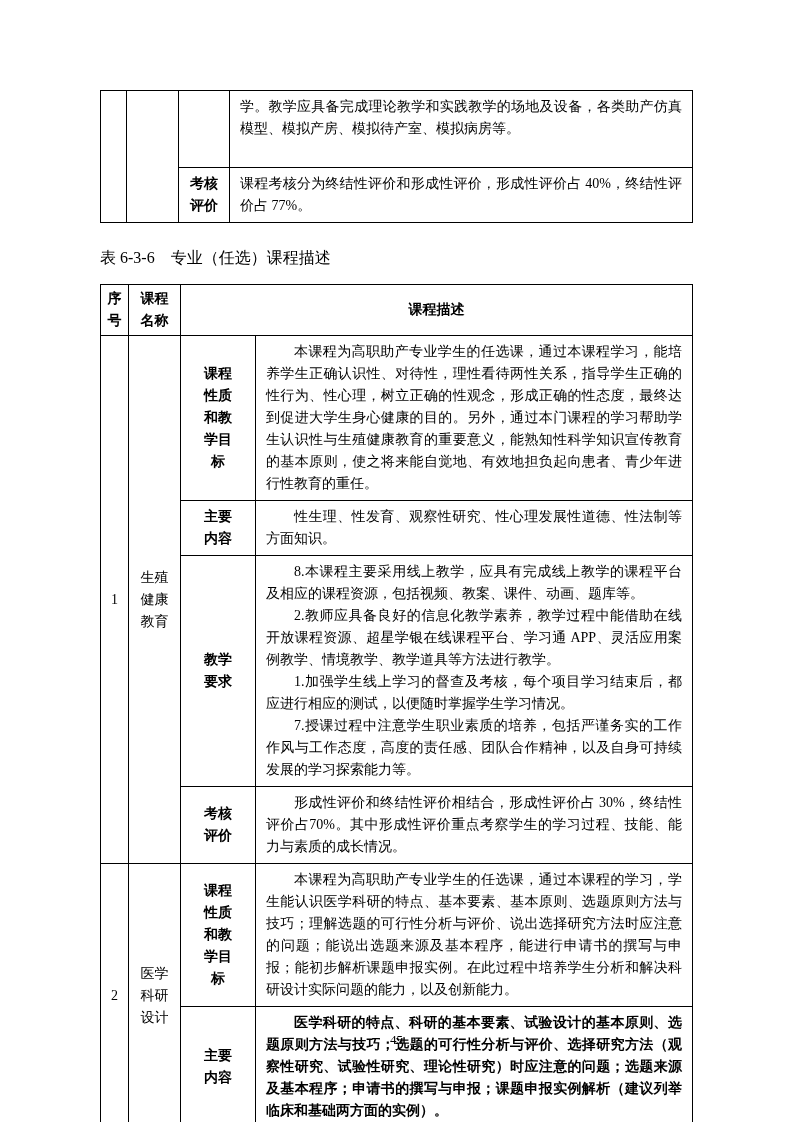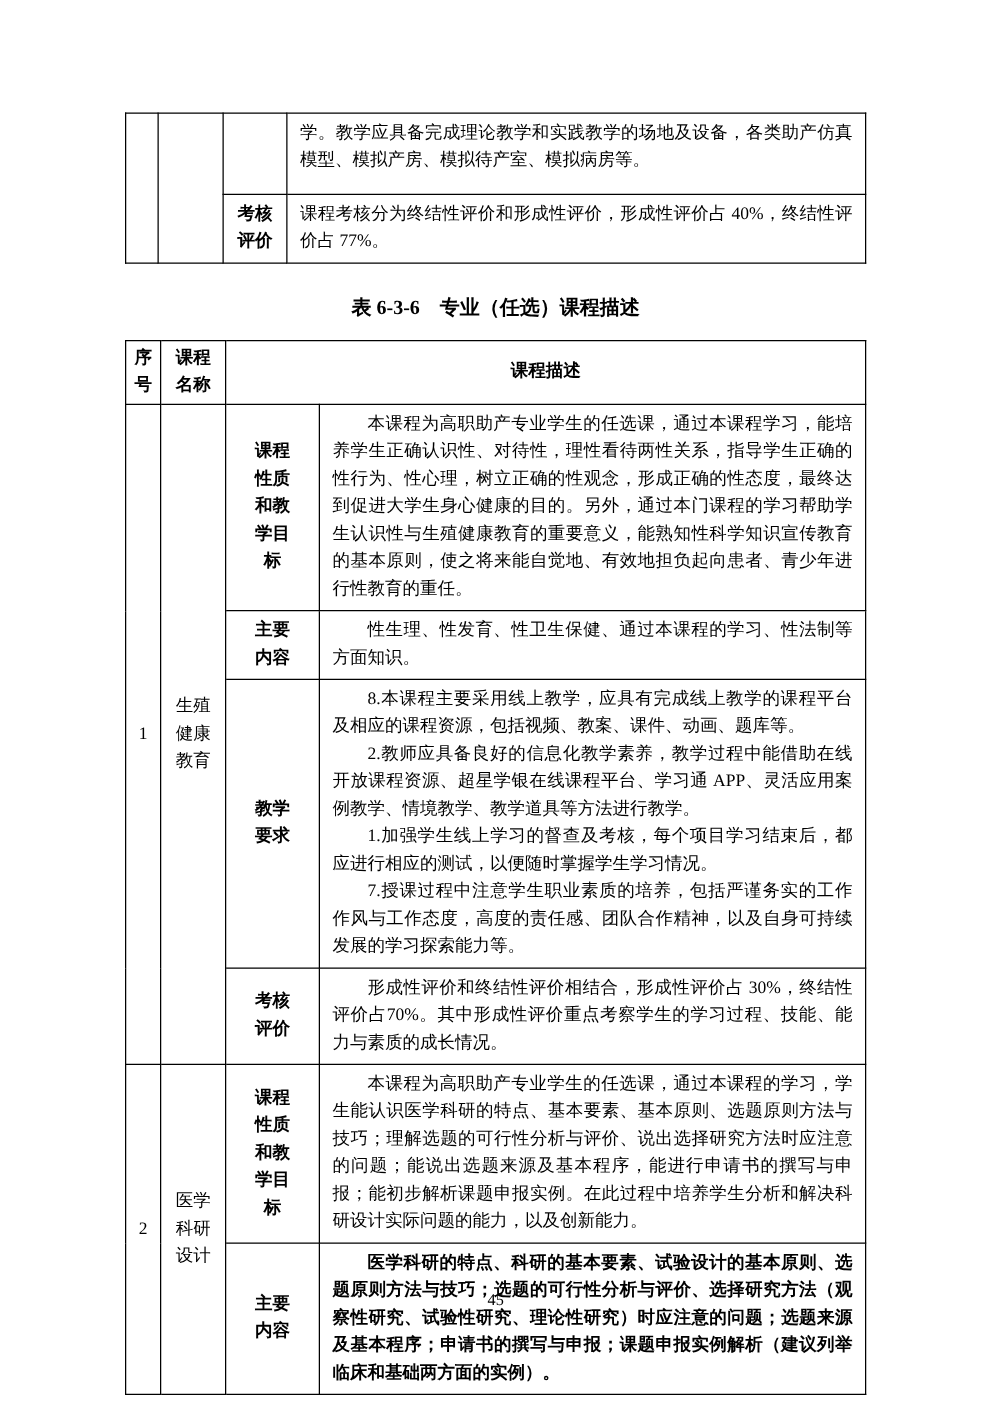--- a/index.html
+++ b/index.html
@@ -46,28 +46,28 @@
     font-weight: normal;
     text-align: center;
     white-space: pre-line;
     padding: 3px 1px;
   }
   .content-cell {
     padding: 5px 10px;
     text-align: justify;
   }
   .content-cell.top-align { vertical-align: top; }
-  .content-cell.tail-pad { padding-bottom: 15px; }
+  .content-cell.tail-pad { padding-bottom: 27px; }
   .para { margin: 0; text-indent: 2em; }
   .para.no-indent { text-indent: 0; }
   .para.bold { font-weight: bold; }
   .title {
     font-size: 16px;
-    font-weight: bold;
-    text-align: center;
+    font-weight: normal;
+    text-align: left;
     margin: 25px 0 15px 0;
   }
   .page-number {
     position: absolute;
     left: 0;
     width: 793px;
     top: 1032px;
     text-align: center;
     font-size: 13px;
   }
@@ -133,21 +133,21 @@
 学目
 标</td>
           <td class="content-cell">
             <p class="para">本课程为高职助产专业学生的任选课，通过本课程学习，能培养学生正确认识性、对待性，理性看待两性关系，指导学生正确的性行为、性心理，树立正确的性观念，形成正确的性态度，最终达到促进大学生身心健康的目的。另外，通过本门课程的学习帮助学生认识性与生殖健康教育的重要意义，能熟知性科学知识宣传教育的基本原则，使之将来能自觉地、有效地担负起向患者、青少年进行性教育的重任。</p>
           </td>
         </tr>
         <tr>
           <td class="label-cell">主要
 内容</td>
           <td class="content-cell">
-            <p class="para">性生理、性发育、性卫生保健、通过本课程的学习、性法制等方面知识。</p>
+            <p class="para">性生理、性发育、观察性研究、性心理发展性道德、性法制等方面知识。</p>
           </td>
         </tr>
         <tr>
           <td class="label-cell">教学
 要求</td>
           <td class="content-cell">
             <p class="para">8.本课程主要采用线上教学，应具有完成线上教学的课程平台及相应的课程资源，包括视频、教案、课件、动画、题库等。</p>
             <p class="para">2.教师应具备良好的信息化教学素养，教学过程中能借助在线开放课程资源、超星学银在线课程平台、学习通 APP、灵活应用案例教学、情境教学、教学道具等方法进行教学。</p>
             <p class="para">1.加强学生线上学习的督查及考核，每个项目学习结束后，都应进行相应的测试，以便随时掌握学生学习情况。</p>
             <p class="para">7.授课过程中注意学生职业素质的培养，包括严谨务实的工作作风与工作态度，高度的责任感、团队合作精神，以及自身可持续发展的学习探索能力等。</p>

